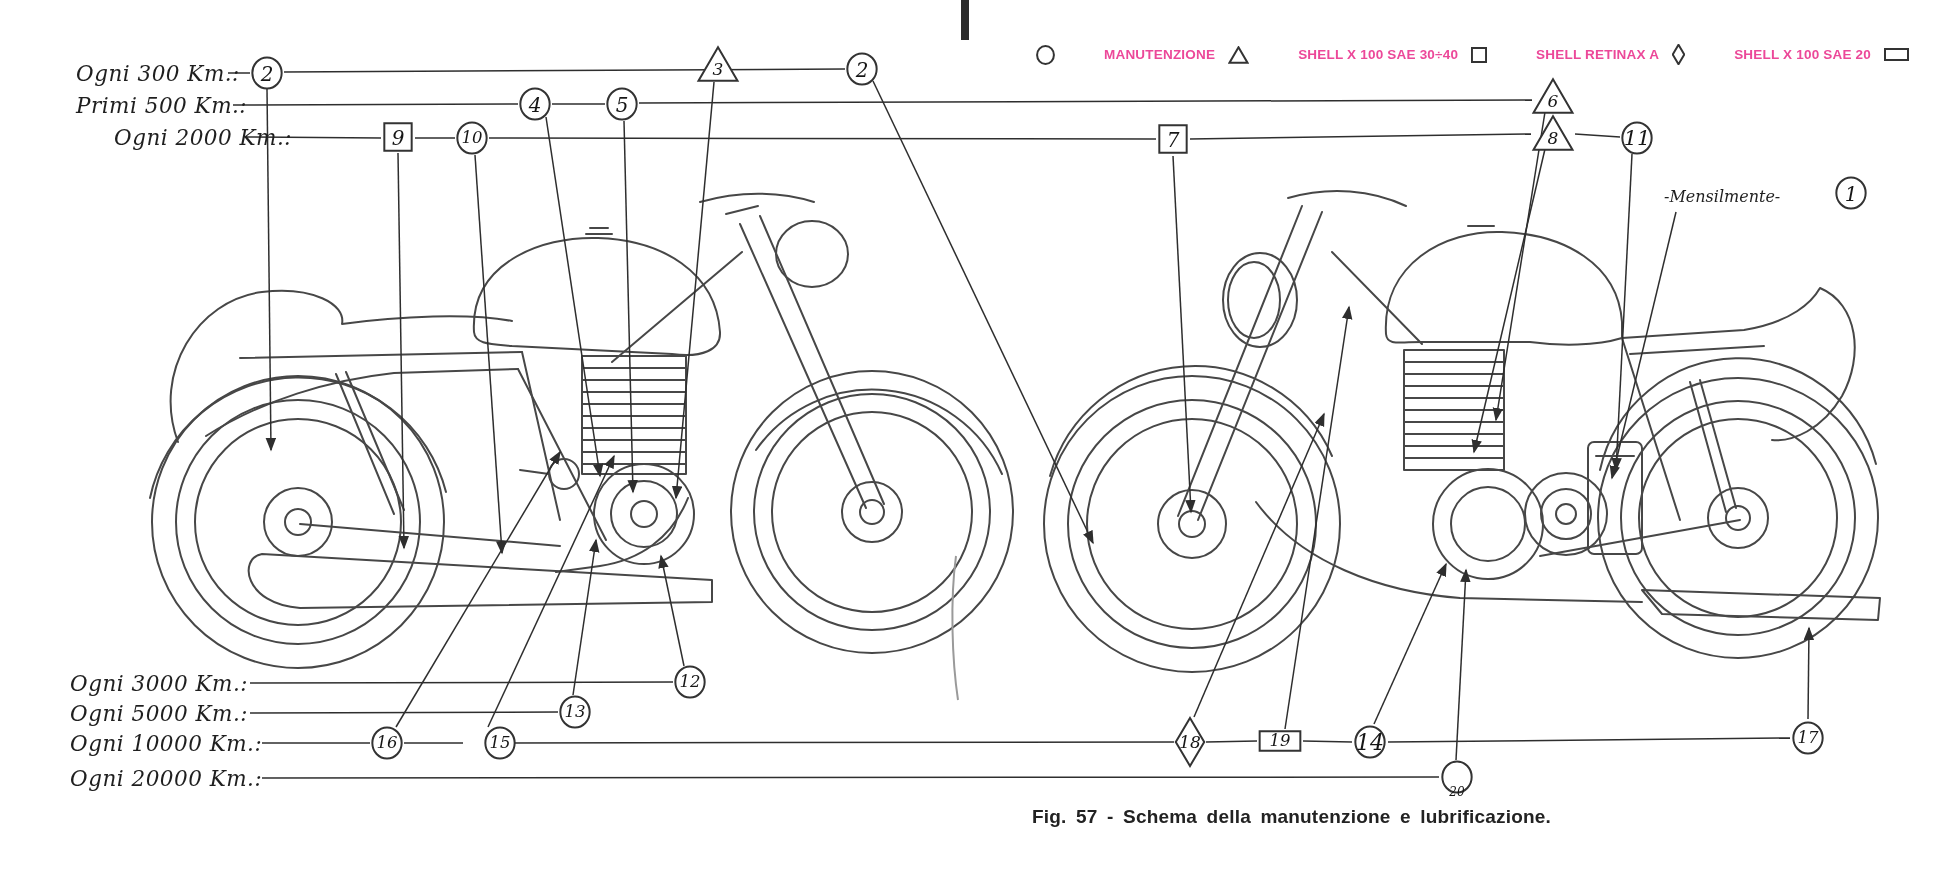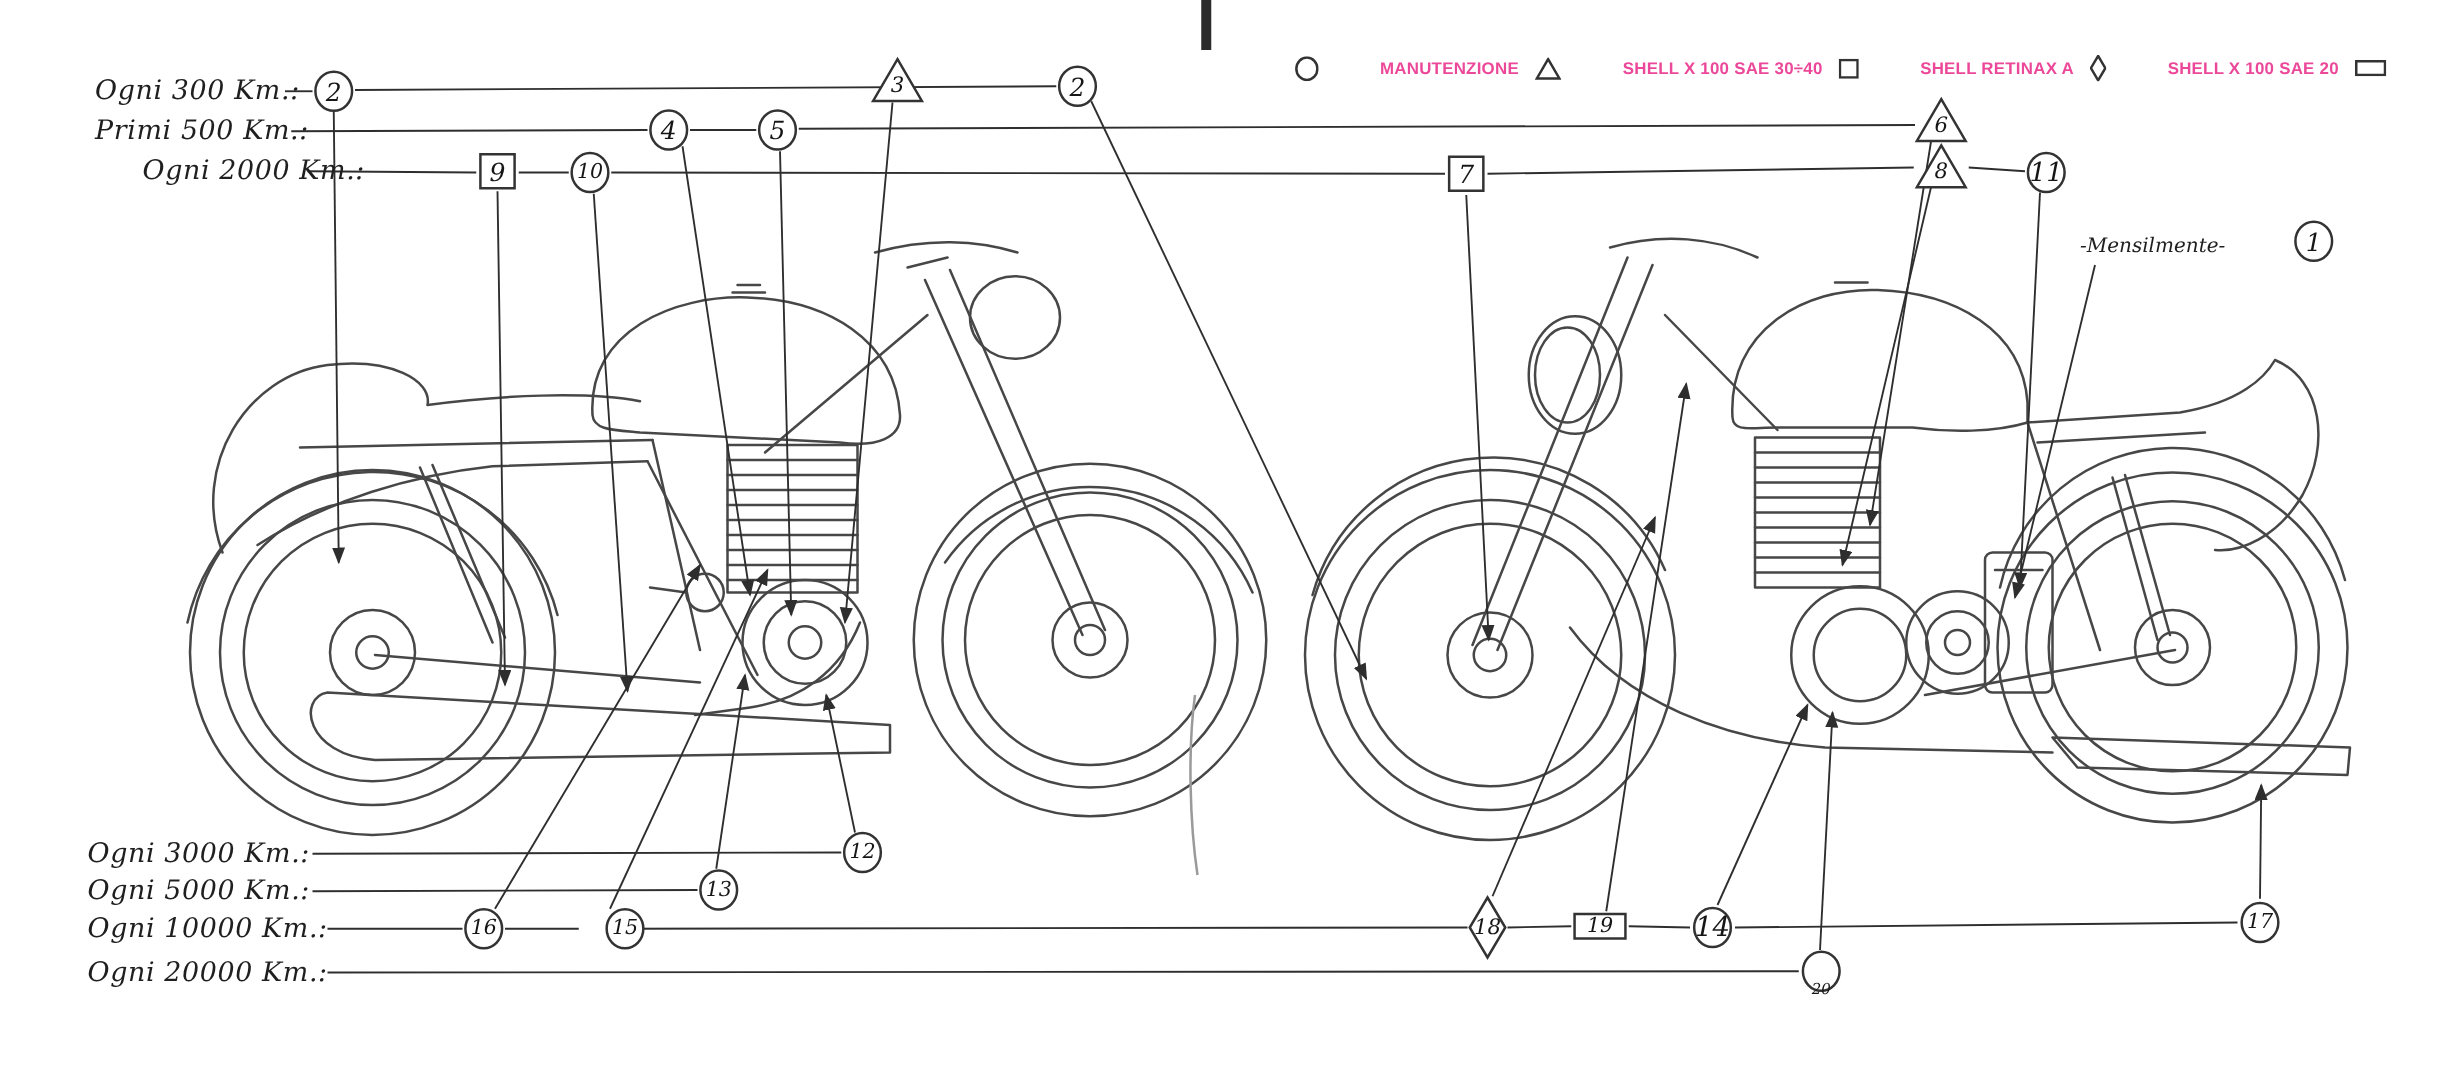--- a/index.html
+++ b/index.html
@@ -231,20 +231,21 @@
           <rect x="2" y="2" width="46" height="22"></rect>
         </svg>
         <span>GRASSO</span>
       </div>
     </div>
 
   <div class="monthly-label" style="left:1664px;top:196px;">
     <span>-Mensilmente-</span>
   </div>
 
+  <div class="caption">Fig. 57 - Schema della manutenzione e lubrificazione.</div>
 
 <div class="interval-label" style="left: 76px; top: 73px;">Ogni 300 Km.:</div>
     <div class="interval-label" style="left: 76px; top: 105px;">Primi 500 Km.:</div>
     <div class="interval-label" style="left: 76px; top: 137px; margin-left: 38px;">Ogni 2000 Km.:</div>
     <div class="interval-label" style="left: 70px; top: 683px;">Ogni 3000 Km.:</div>
     <div class="interval-label" style="left: 70px; top: 713px;">Ogni 5000 Km.:</div>
     <div class="interval-label" style="left: 70px; top: 743px;">Ogni 10000 Km.:</div>
     <div class="interval-label" style="left: 70px; top: 778px;">Ogni 20000 Km.:</div>
     <div class="marker shape-circle" style="left: 267px; top: 73px;">
       <svg class="shp" width="33" height="35" viewBox="0 0 36 38">

